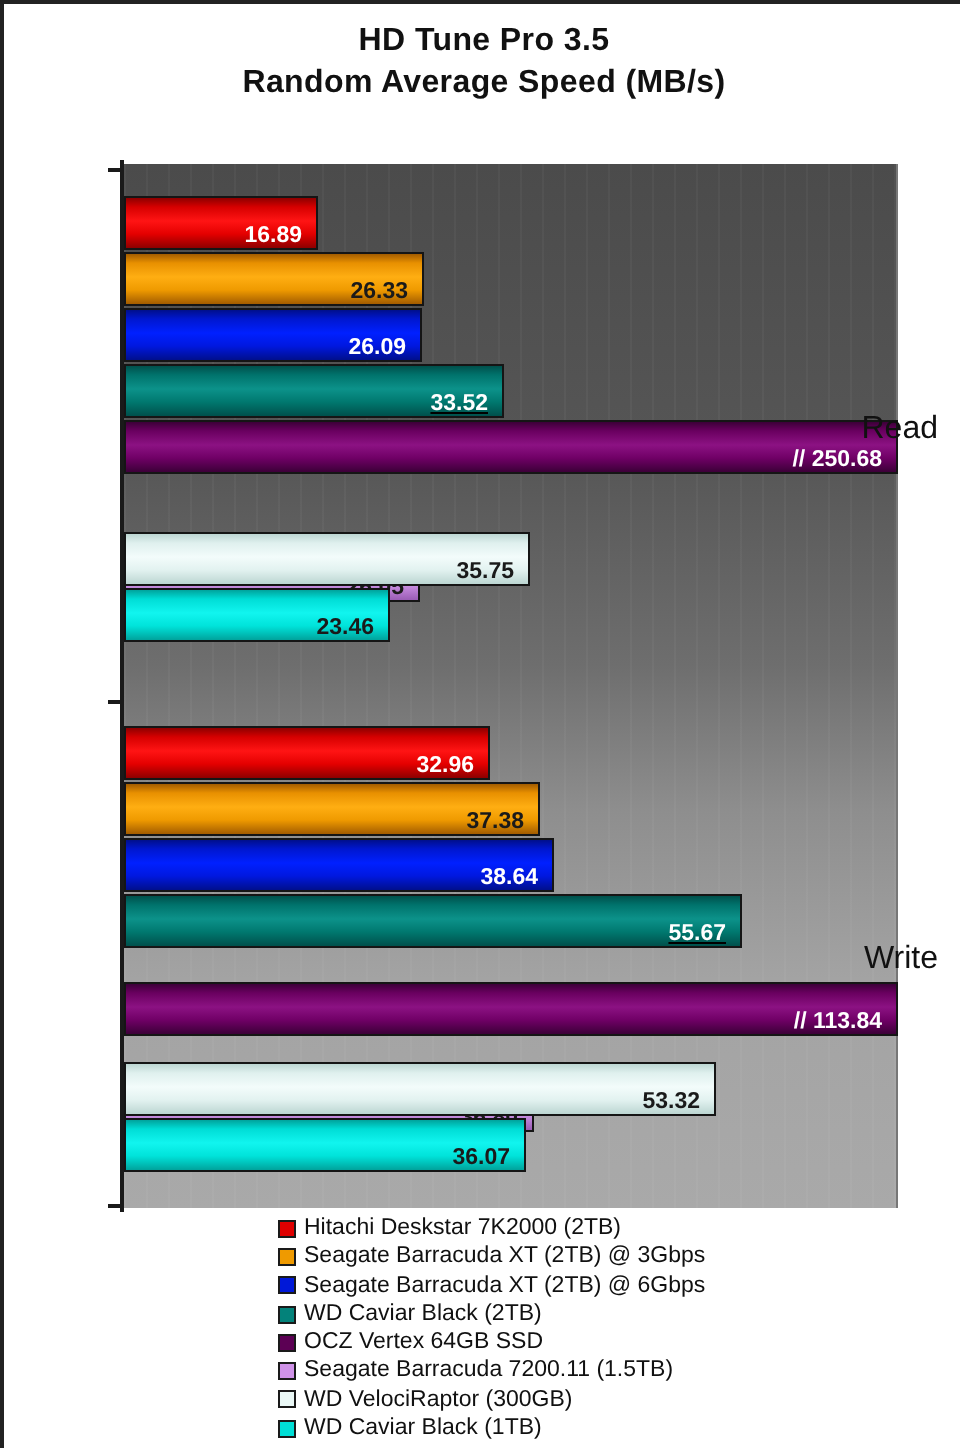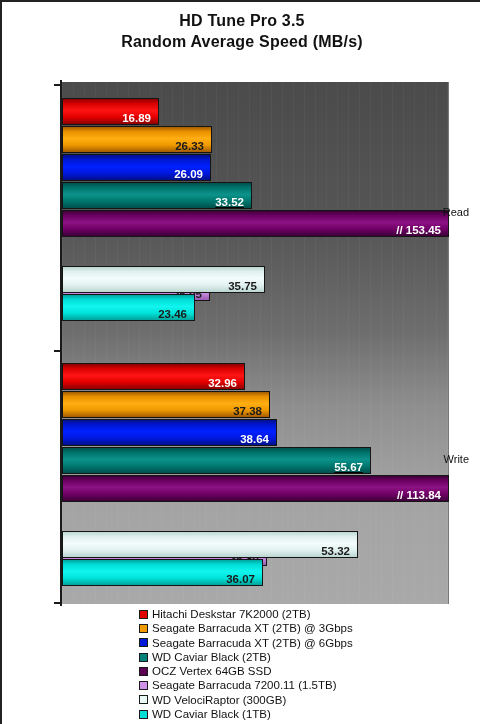--- a/index.html
+++ b/index.html
@@ -78,21 +78,21 @@
     left: 52px;
     width: 7px;
     height: 2px;
     background: #1a1a1a;
   }
   .ylabel {
     position: absolute;
     right: 0;
     width: 54px;
     text-align: right;
-    font-size: 11px;
+    font-size: 16px;
     color: #111;
     padding-right: 11px;
     box-sizing: border-box;
   }
 
   
   .bar {
     position: absolute;
     left: 0;
     height: 27px;
@@ -169,21 +169,21 @@
         <div class="bar s1" style="width: 150px; top: 44px;">
           <span class="val v-dark">26.33</span>
         </div>
         <div class="bar s2" style="width: 149px; top: 72px;">
           <span class="val v-light">26.09</span>
         </div>
         <div class="bar s3" style="width: 190px; top: 100px;">
           <span class="val v-light">33.52</span>
         </div>
         <div class="bar s4" style="width: 387px; top: 128px;">
-          <span class="val v-light">//  153.45</span>
+          <span class="val v-light">//  250.68</span>
         </div>
         <div class="bar s5" style="width: 148px; top: 156px;">
           <span class="val v-dark">26.05</span>
         </div>
         <div class="bar s6" style="width: 203px; top: 184px;">
           <span class="val v-dark">35.75</span>
         </div>
         <div class="bar s7" style="width: 133px; top: 212px;">
           <span class="val v-dark">23.46</span>
         </div>
@@ -192,21 +192,21 @@
         </div>
         <div class="bar s1" style="width: 208px; top: 309px;">
           <span class="val v-dark">37.38</span>
         </div>
         <div class="bar s2" style="width: 215px; top: 337px;">
           <span class="val v-light">38.64</span>
         </div>
         <div class="bar s3" style="width: 309px; top: 365px;">
           <span class="val v-light">55.67</span>
         </div>
-        <div class="bar s4" style="width: 387px; top: 393px;">
+        <div class="bar s4" style="width: 387px; top: 409px;">
           <span class="val v-light">//  113.84</span>
         </div>
         <div class="bar s5" style="width: 205px; top: 421px;">
           <span class="val v-dark">36.80</span>
         </div>
         <div class="bar s6" style="width: 296px; top: 449px;">
           <span class="val v-dark">53.32</span>
         </div>
         <div class="bar s7" style="width: 201px; top: 477px;">
           <span class="val v-dark">36.07</span>
@@ -215,21 +215,21 @@
   </div>
 
   <div id="yaxis"></div>
   <div id="axis-decor">
       <div class="ytick" style="top: 82px;"></div>
       <div class="ytick" style="top: 348px;"></div>
       <div class="ytick" style="top: 600px;"></div>
     </div>
 
   <div class="ylabel" style="top:204px;">Read</div>
-  <div class="ylabel" style="top:451px;">Write</div>
+  <div class="ylabel" style="top:469px;">Write</div>
 
   <div id="legend">
       <div class="legend-row">
         <span class="legend-swatch" style="background: rgb(224, 0, 0);"></span>
         <span class="legend-label">Hitachi Deskstar 7K2000 (2TB)</span>
       </div>
       <div class="legend-row">
         <span class="legend-swatch" style="background: rgb(239, 154, 0);"></span>
         <span class="legend-label">Seagate Barracuda XT (2TB) @ 3Gbps</span>
       </div>

